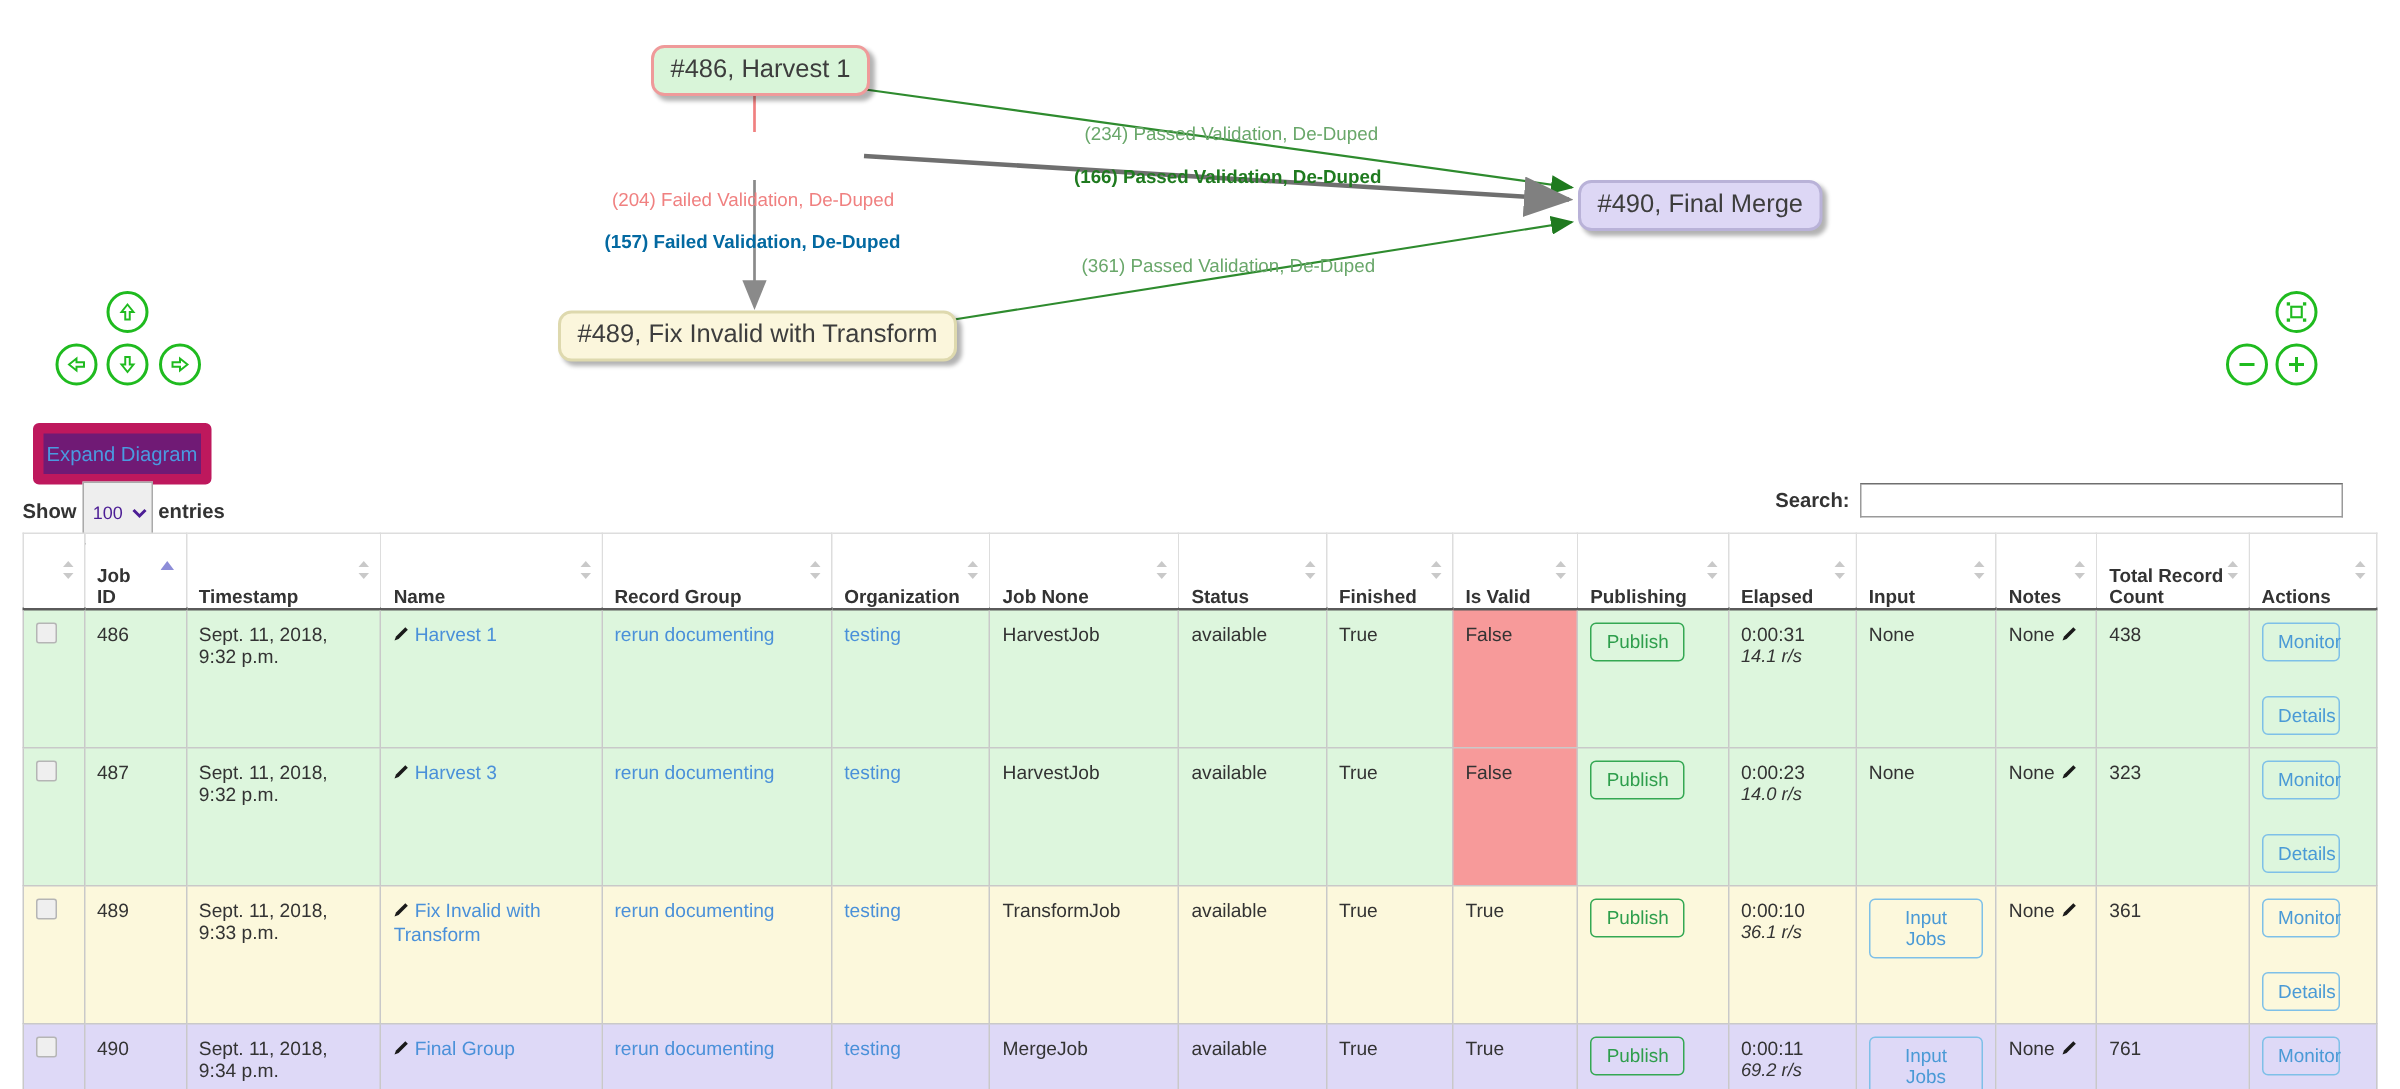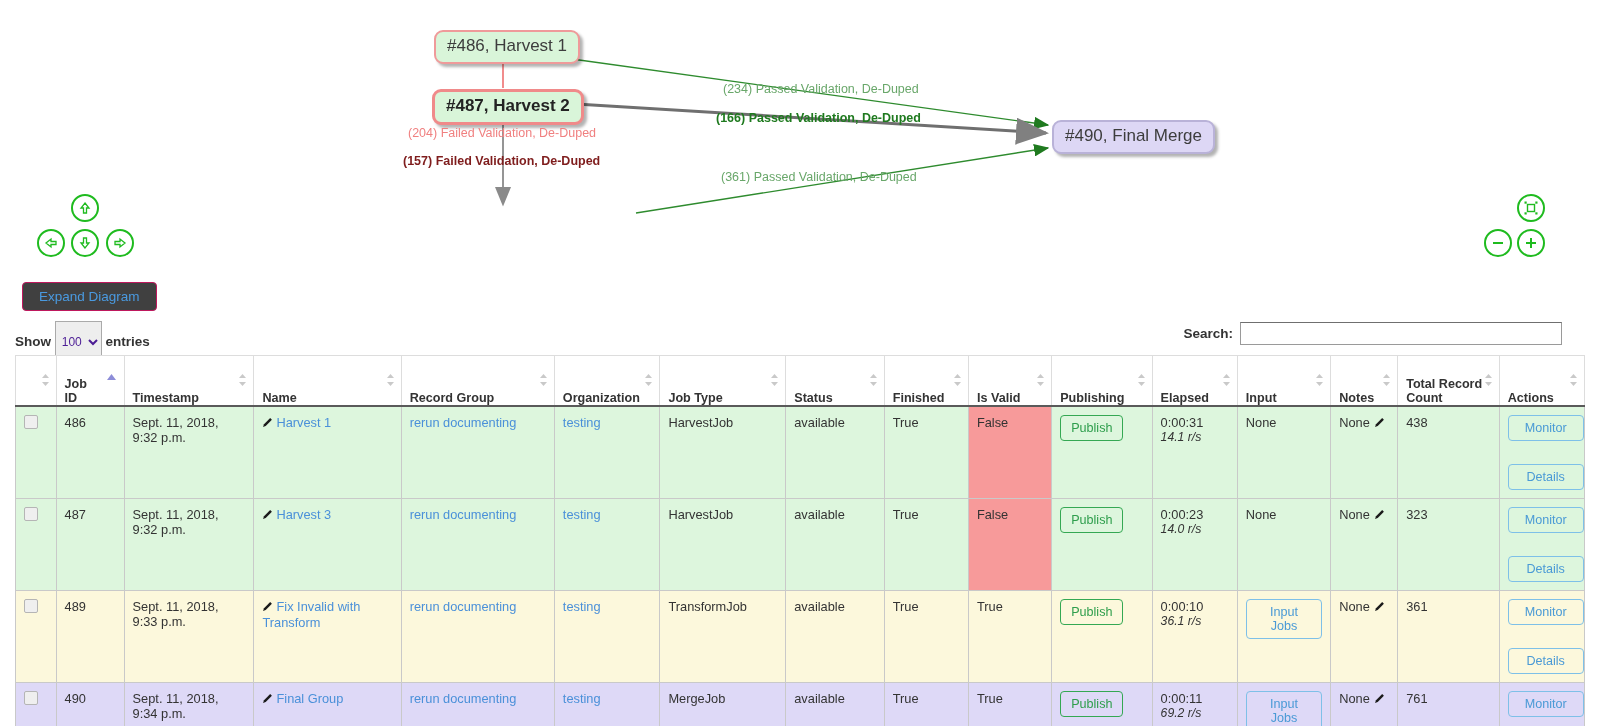--- a/index.html
+++ b/index.html
@@ -56,44 +56,44 @@
 
   .edge-label {
     position: absolute;
     white-space: nowrap;
     font-size: 12.5px;
     line-height: 1;
   }
   .lbl-234 { color: #69a76a; left: 723px; top: 83px; }
   .lbl-166 { color: #1f7a1f; font-weight: bold; left: 716px; top: 112px; }
   .lbl-204 { color: #f08080; left: 408px; top: 127px; }
-  .lbl-157 { color: #7f1d1d; font-weight: bold; left: 403px; top: 155px; }
+  .lbl-157 { color: #0369a1; font-weight: bold; left: 403px; top: 155px; }
   .lbl-361 { color: #69a76a; left: 721px; top: 171px; }
 
   
   .ctrl-group { position: absolute; }
   .ctrl-btn {
     position: absolute;
     width: 28px; height: 28px;
     border-radius: 50%;
     border: 2px solid #1fbb1f;
     background: #ffffff;
     display: flex; align-items: center; justify-content: center;
     cursor: pointer;
   }
   .ctrl-btn svg { display: block; }
 
   
   #expand-diagram {
     position: absolute;
     left: 22px; top: 282px;
-    padding: 6px 16px;
-    border: 1px solid #be185d;
+    padding: 6px 2px;
+    border: 7px solid #be185d;
     border-radius: 4px;
-    background: #404040;
+    background: #701a75;
     color: #4a9ae0;
     font-size: 13.5px;
     cursor: pointer;
   }
 
   
   #length-menu {
     position: absolute;
     left: 15px; top: 321px;
     font-size: 13.5px;
@@ -204,21 +204,21 @@
     display: inline-block;
     border: 1px solid #7ec0e8;
     border-radius: 4px;
     color: #4a9ad6;
     background: transparent;
     font-size: 12.6px;
     padding: 5px 10px;
     cursor: pointer;
     font-family: "Liberation Sans", sans-serif;
   }
-  .btn-blue.stacked { display: block; width: 76px; text-align: center; }
+  .btn-blue.stacked { display: block; width: 52px; text-align: center; }
   .btn-blue.stacked + .btn-blue.stacked { margin-top: 23px; }
   .elapsed-rate { font-style: italic; font-size: 12.2px; }
 </style>
 </head>
 <body>
 
 <div id="diagram-area">
 
   <svg id="diagram-svg" width="1600" height="270">
     <defs>
@@ -240,22 +240,22 @@
     <path d="M636,213 L1048,148" stroke="#2e8b2e" stroke-width="1.4" fill="none" marker-end="url(#arrow-green)"></path>
 
     <path d="M503,59 L503,88" stroke="#f08080" stroke-width="1.8" fill="none"></path>
 
     <path d="M503,120 L503,203" stroke="#8a8a8a" stroke-width="1.8" fill="none" marker-end="url(#arrow-gray-down)"></path>
   </svg>
 
   <div class="node node-486">
     <span>#486, Harvest 1</span>
   </div>
-  <div class="node node-487">
-    <span>#487, Harvest 2</span>
+  <div class="node node-489">
+    <span>#489, Fix Invalid with Transform</span>
   </div>
   <div class="node node-490">
     <span>#490, Final Merge</span>
   </div>
 
   <div class="edge-label lbl-234">(234) Passed Validation, De-Duped</div>
   <div class="edge-label lbl-166">(166) Passed Validation, De-Duped</div>
   <div class="edge-label lbl-204">(204) Failed Validation, De-Duped</div>
   <div class="edge-label lbl-157">(157) Failed Validation, De-Duped</div>
   <div class="edge-label lbl-361">(361) Passed Validation, De-Duped</div>
@@ -377,21 +377,21 @@
           </svg>
         </th>
         <th>
           <span>Organization</span>
           <svg class="sort-ind" viewBox="0 0 9 14">
             <path d="M4.5 1 L8 5 L1 5 Z" fill="#c9c9c9"></path>
               <path d="M4.5 13 L8 9 L1 9 Z" fill="#c9c9c9"></path>
           </svg>
         </th>
         <th>
-          <span>Job Type</span>
+          <span>Job None</span>
           <svg class="sort-ind" viewBox="0 0 9 14">
             <path d="M4.5 1 L8 5 L1 5 Z" fill="#c9c9c9"></path>
               <path d="M4.5 13 L8 9 L1 9 Z" fill="#c9c9c9"></path>
           </svg>
         </th>
         <th>
           <span>Status</span>
           <svg class="sort-ind" viewBox="0 0 9 14">
             <path d="M4.5 1 L8 5 L1 5 Z" fill="#c9c9c9"></path>
               <path d="M4.5 13 L8 9 L1 9 Z" fill="#c9c9c9"></path>

